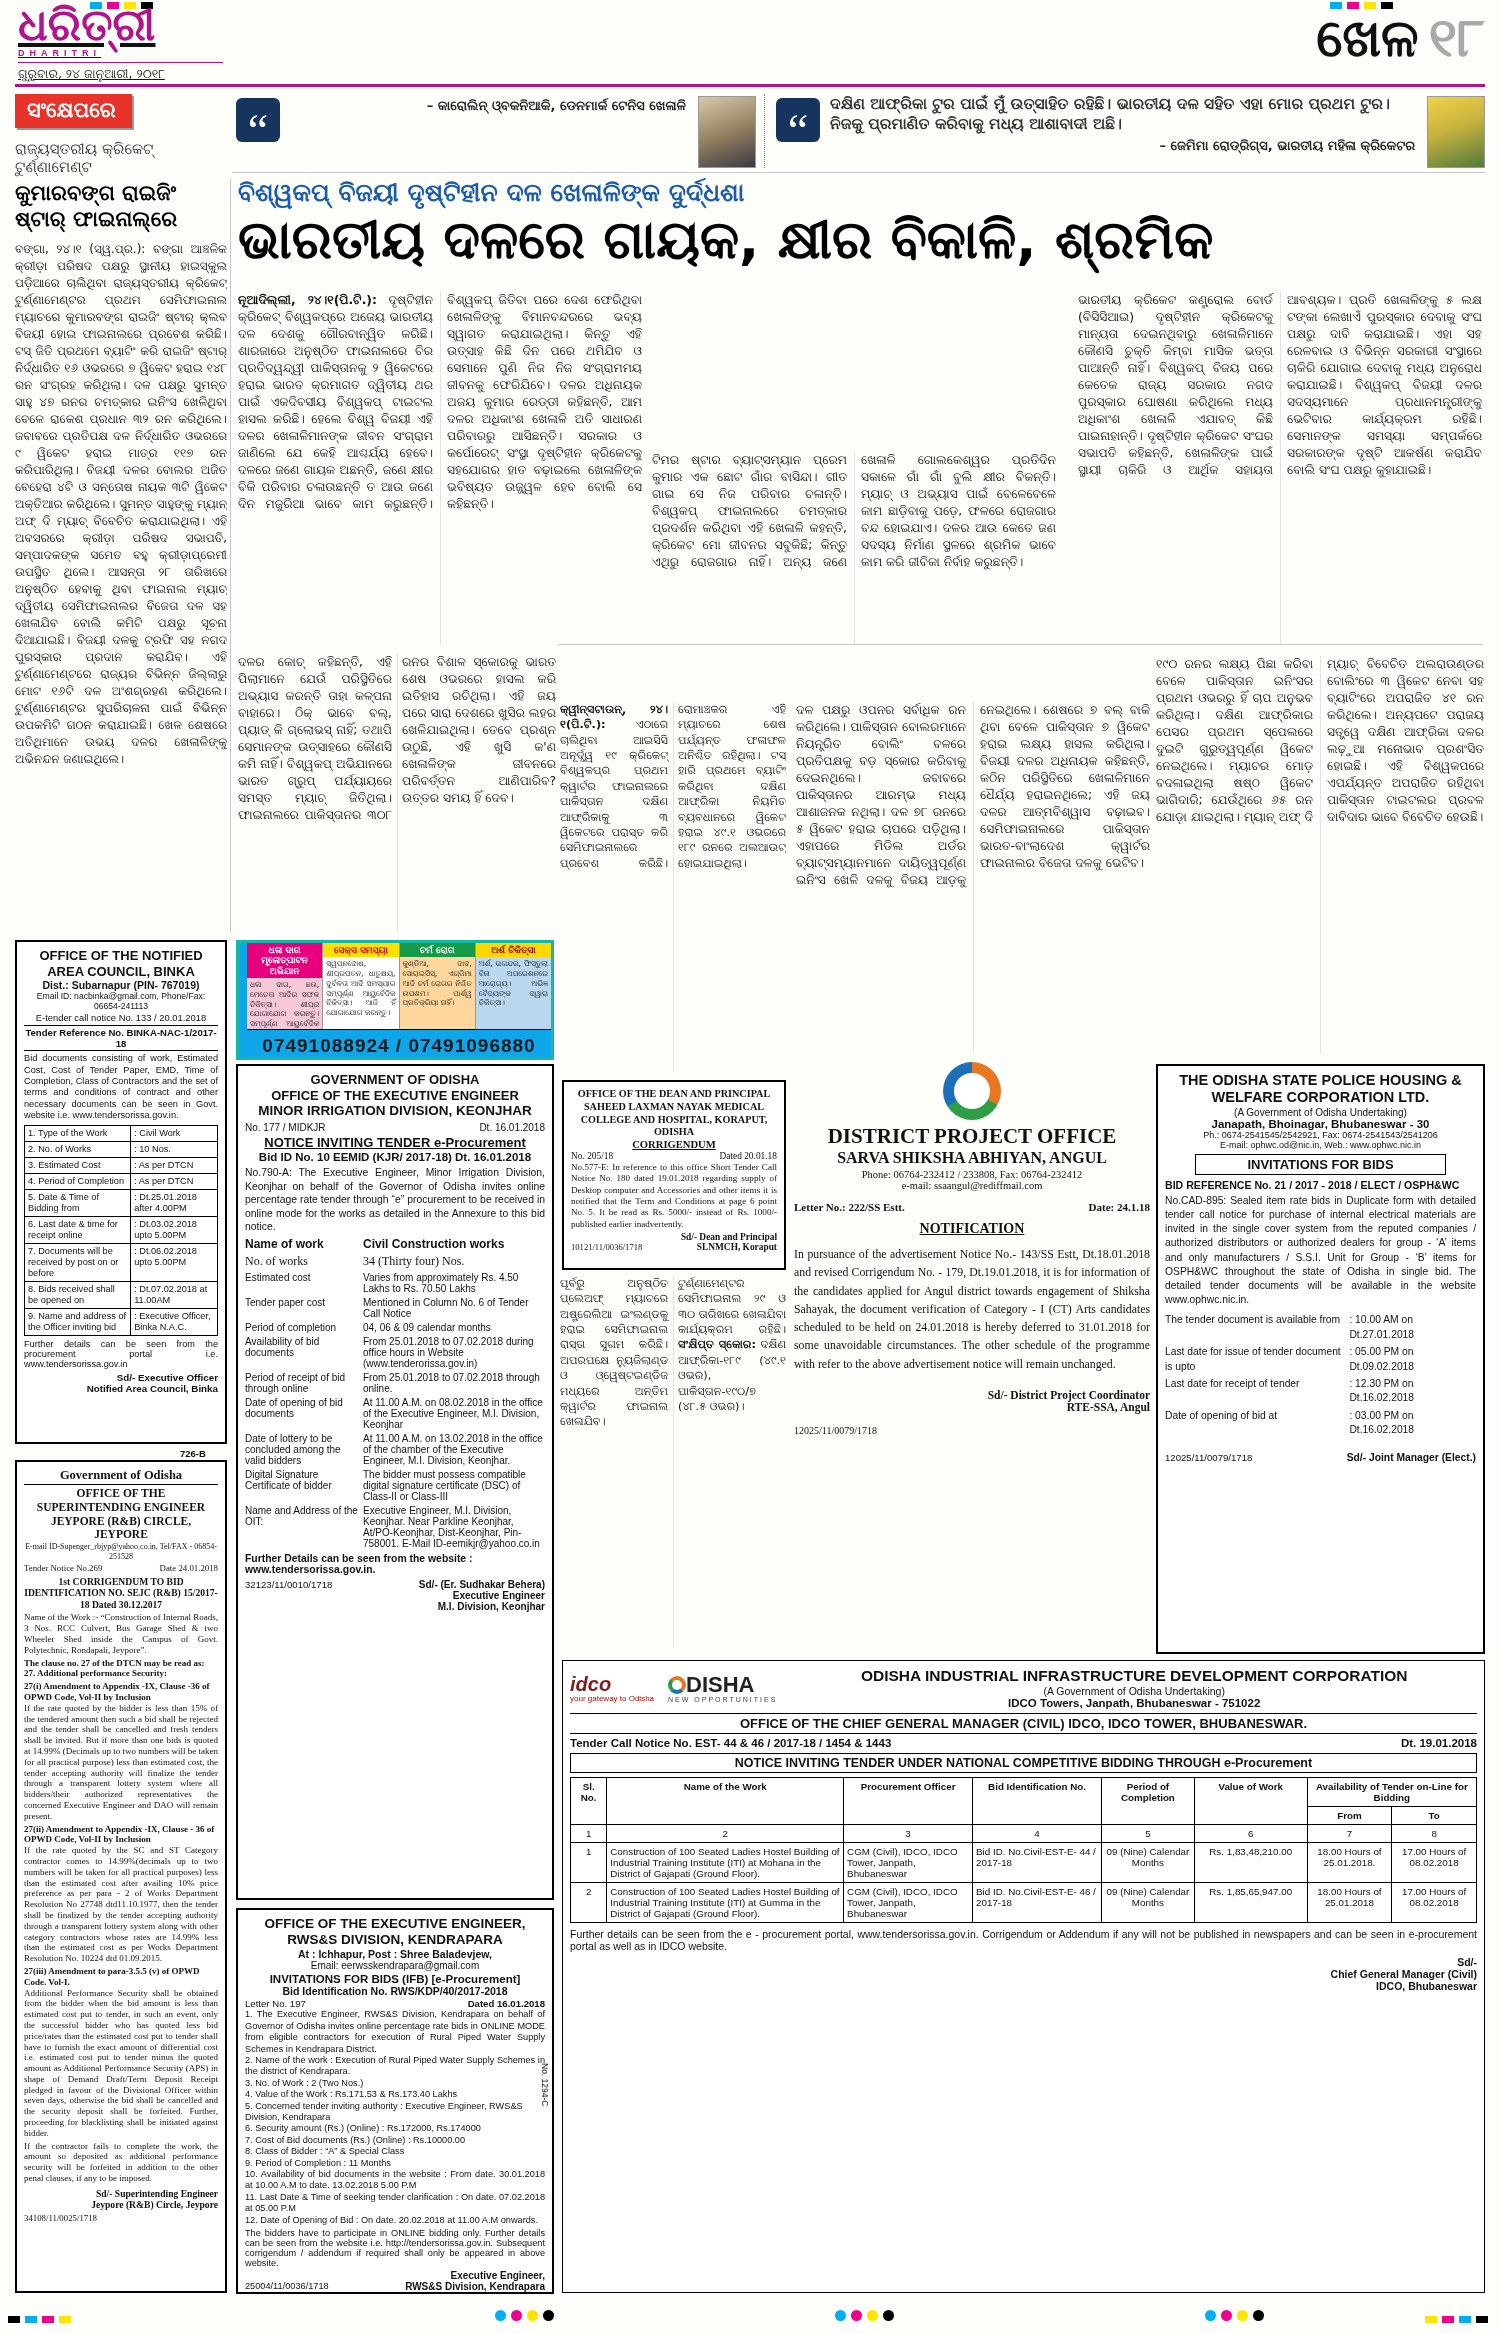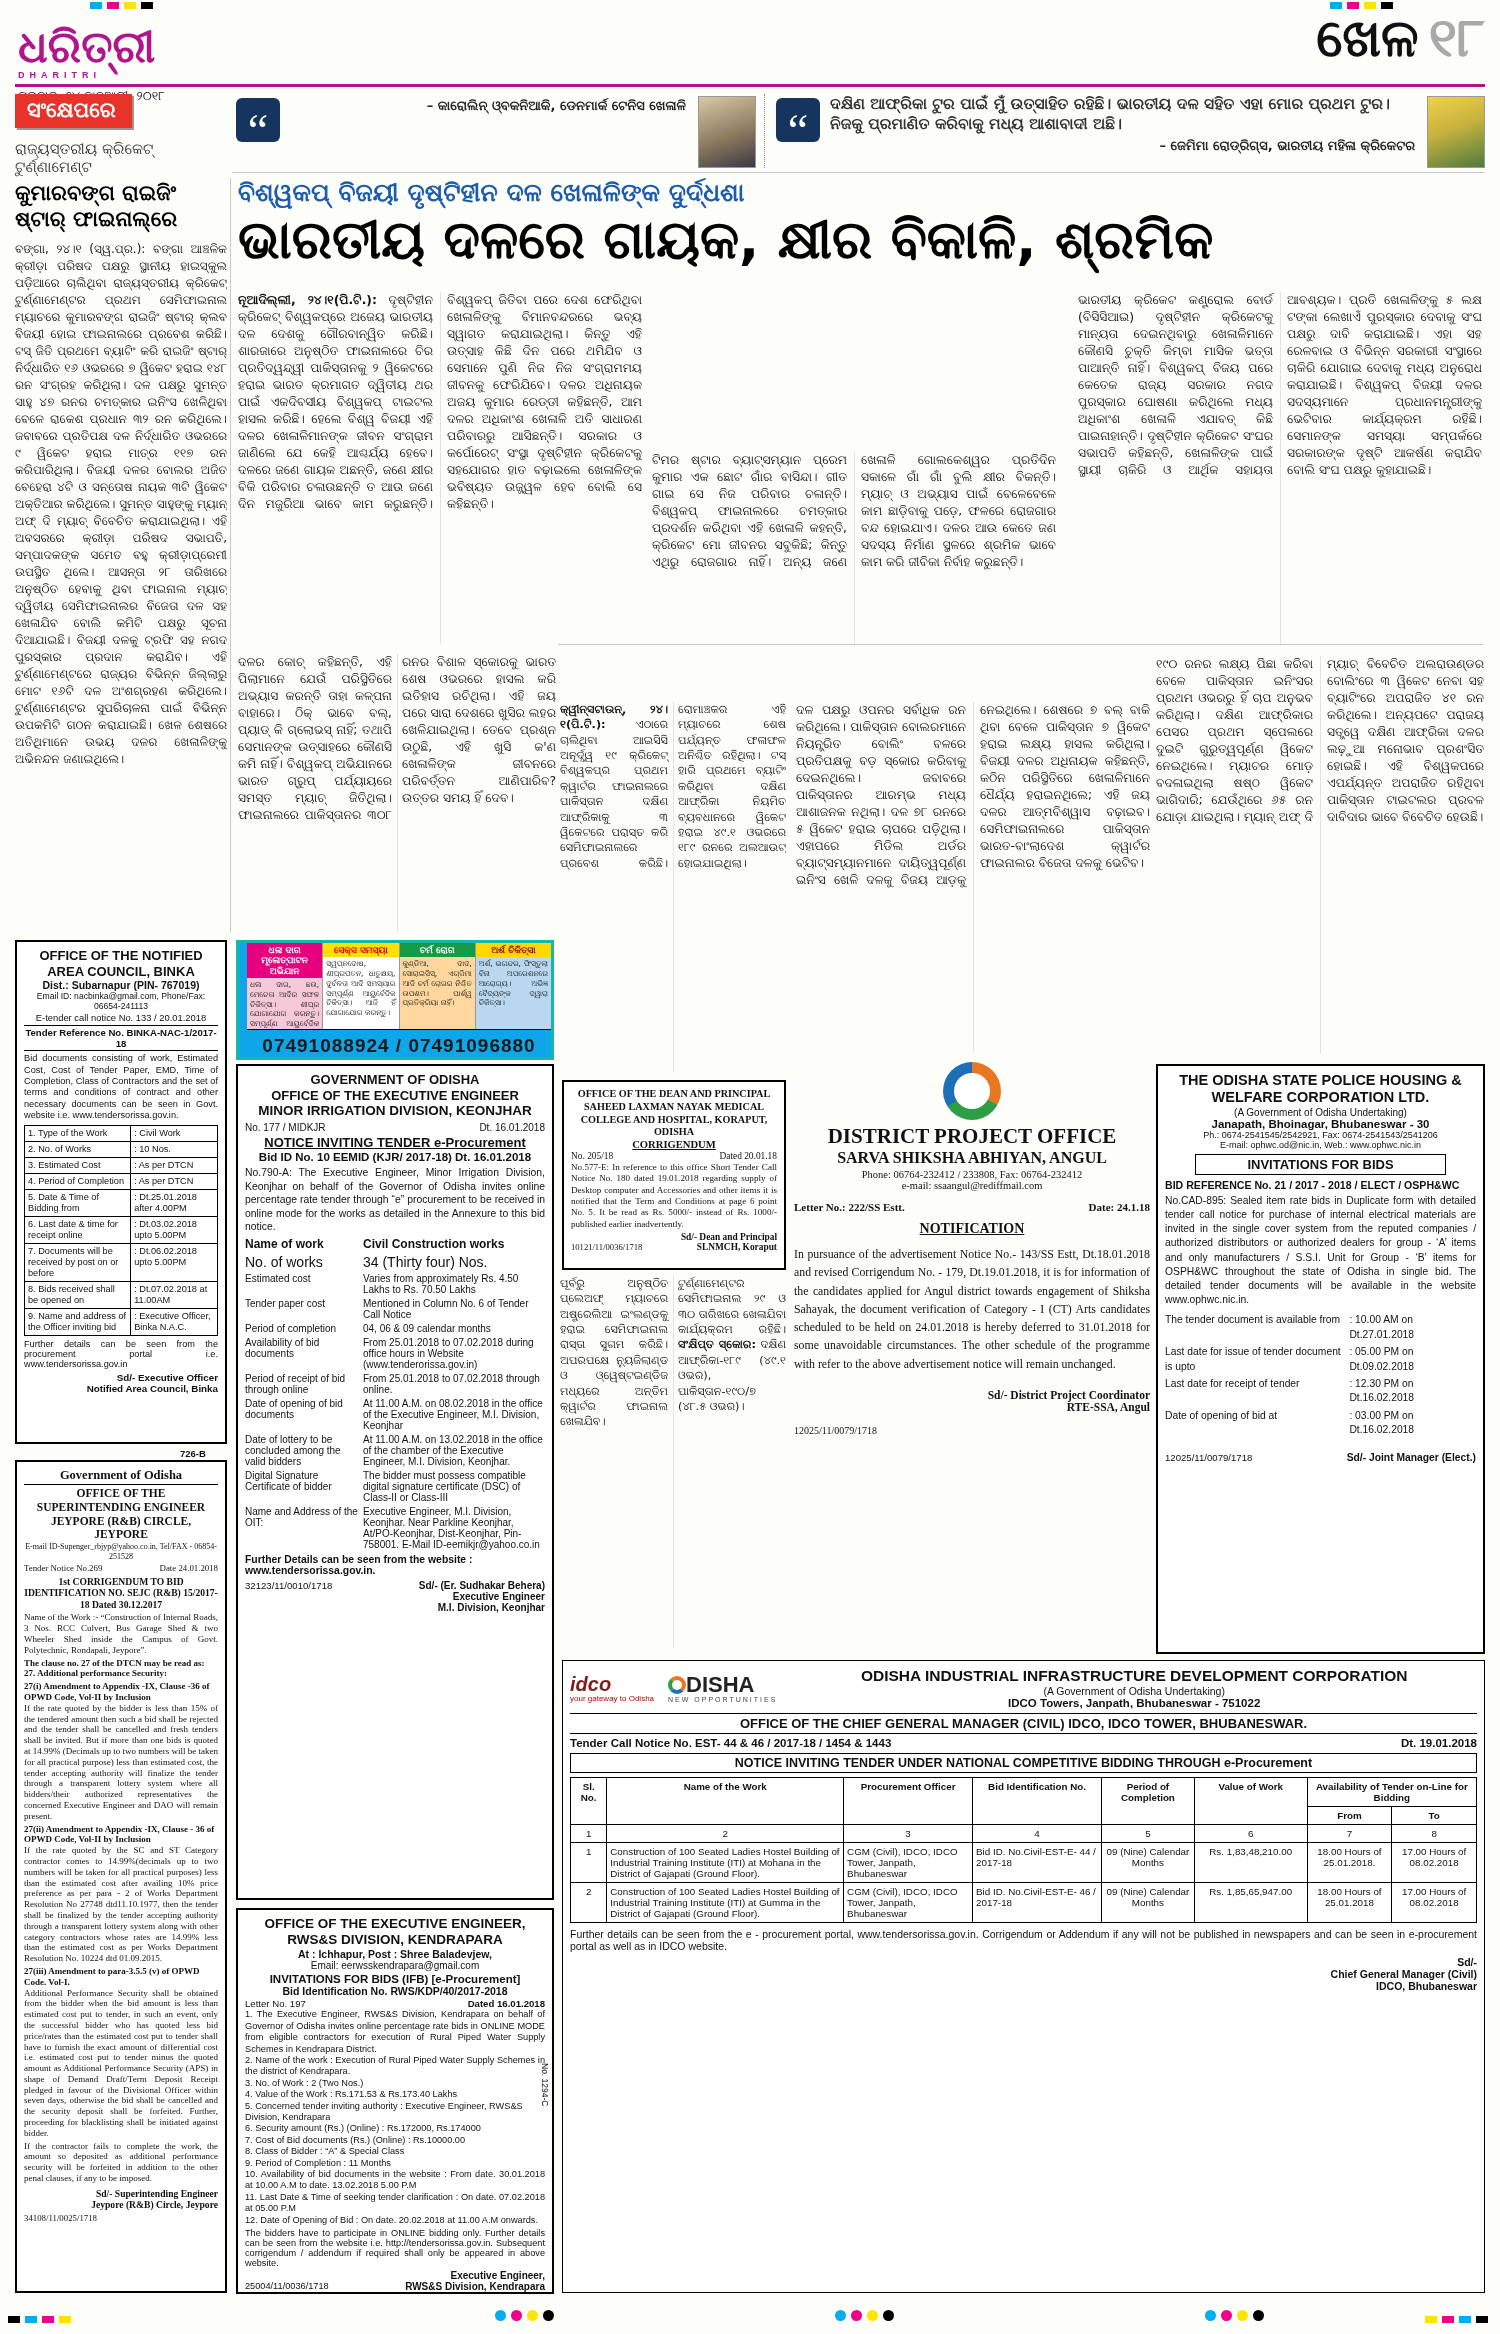--- a/index.html
+++ b/index.html
@@ -106,21 +106,21 @@
       <i class="c-y"></i>
       <i class="c-k"></i>
     </div>
   <div class="reg sq abs" style="left:1330px; top:2px;">
       <i class="c-c"></i>
       <i class="c-m"></i>
       <i class="c-y"></i>
       <i class="c-k"></i>
     </div>
 
-  <div class="abs" style="left:18px; top:24px; width:240px;">
+  <div class="abs" style="left:18px; top:2px; width:240px;text-decoration:underline;">
     <div class="logo-main odia">ଧରିତ୍ରୀ</div>
     <div class="logo-sub">DHARITRI</div>
     <div class="logo-date odia">ଗୁରୁବାର, ୨୪ ଜାନୁଆରୀ, ୨୦୧୮</div>
   </div>
   <div class="abs rt" style="left:1150px; top:6px; width:335px;">
     <span class="section-name odia">ଖେଳ</span><span class="section-page odia">୧୮</span>
   </div>
   <div class="abs mast-rule" style="left:15px; top:84px; width:1470px;"></div>
 
   <div class="quote" style="left:236px; top:94px; width:520px; height:76px;">
@@ -275,21 +275,21 @@
       <span>Dt. 16.01.2018</span>
     </div>
     <div class="ctr b" style="font-size:13px; text-decoration:underline; margin-top:2px;">NOTICE INVITING TENDER e-Procurement</div>
     <div class="ctr b" style="font-size:11.5px; margin-top:1px;">Bid ID No. 10 EEMID (KJR/ 2017-18) Dt. 16.01.2018</div>
     <div class="jt" style="font-size:10.4px; line-height:1.3; margin-top:3px;">No.790-A: The Executive Engineer, Minor Irrigation Division, Keonjhar on behalf of the Governor of Odisha invites online percentage rate tender through “e” procurement to be received in online mode for the works as detailed in the Annexure to this bid notice.</div>
 
     <div class="kv" style="font-size:12px;font-weight:bold;">
         <span class="k">Name of work</span>
         <span class="v">Civil Construction works</span>
       </div>
-    <div class="kv" style="font-size:14px;">
+    <div class="kv" style="font-size:12px;font-family:Liberation Serif, serif;">
         <span class="k">No. of works</span>
         <span class="v">34 (Thirty four) Nos.</span>
       </div>
     <div class="kv" style="font-size:10px;">
         <span class="k">Estimated cost</span>
         <span class="v">Varies from approximately Rs. 4.50 Lakhs to Rs. 70.50 Lakhs</span>
       </div>
     <div class="kv" style="font-size:10px;">
         <span class="k">Tender paper cost</span>
         <span class="v">Mentioned in Column No. 6 of Tender Call Notice</span>

